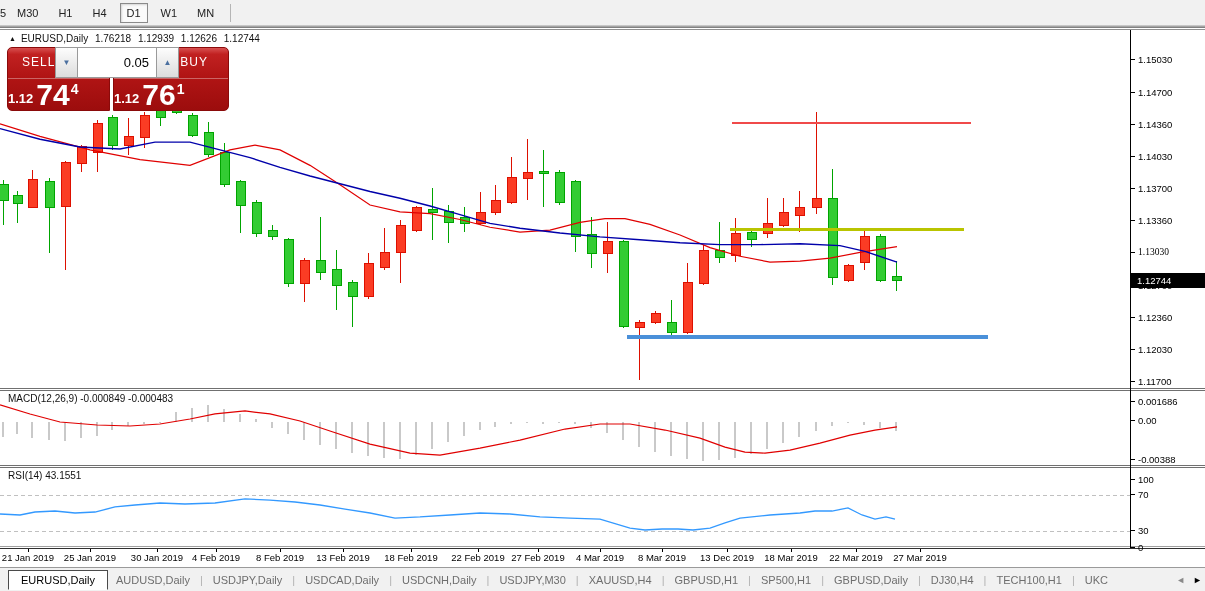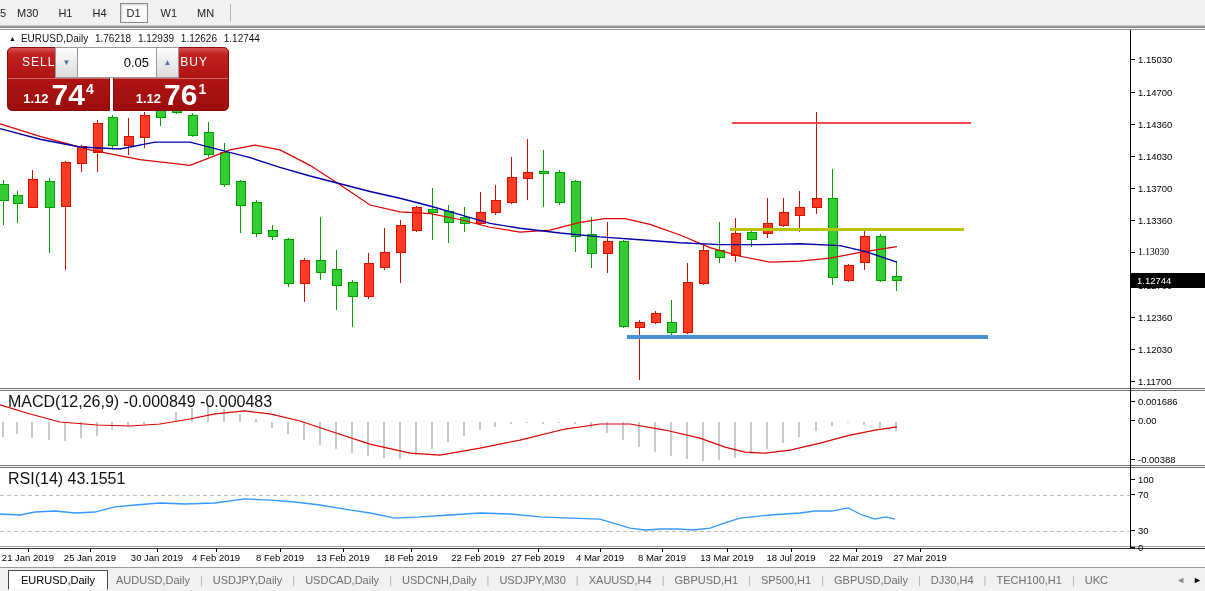--- a/index.html
+++ b/index.html
@@ -23,33 +23,33 @@
   
   .trade{position:absolute;left:7px;top:47px;width:222px;height:60px;z-index:10;}
   .trade .block{position:absolute;top:0;height:62px;border:1px solid #8a0a0a;
      background:linear-gradient(180deg,#d85050 0%,#c12121 10%,#b01414 48%,#9c0d0d 100%);}
   .trade .block.left{left:0;width:101px;border-radius:5px 0 0 5px;}
   .trade .block.right{left:106px;width:114px;border-radius:0 5px 5px 0;}
   .trade .side-label{position:absolute;top:7px;font-size:12px;color:#fff;letter-spacing:1px;}
   .trade .side-label.sell{left:14px;}
   .trade .side-label.buy{right:20px;}
   .trade .price-row{position:absolute;top:30px;left:0;right:0;bottom:0;
-     border-top:1px solid rgba(255,255,255,.35);color:#fff;display:flex;align-items:center;justify-content:center;}
+     border-top:1px solid rgba(255,255,255,.35);color:#fff;display:flex;align-items:center;}
   .trade .p-small{font-size:13px;font-weight:bold;margin-right:3px;margin-top:8px;}
   .trade .p-big{font-size:30px;font-weight:bold;line-height:1;}
   .trade .p-sup{font-size:14px;font-weight:bold;margin-top:-12px;margin-left:1px;}
   .stepper{position:absolute;left:48px;top:0;width:122px;height:29px;background:#ececec;
      border:1px solid #9a9a9a;display:flex;z-index:11;}
   .stepper .st-btn{width:21px;display:flex;align-items:center;justify-content:center;
      font-size:8px;color:#4a6f9f;background:linear-gradient(#fdfdfd,#dcdcdc);cursor:default;}
   .stepper .st-field{flex:1;background:#fff;border-left:1px solid #9a9a9a;border-right:1px solid #9a9a9a;
      display:flex;align-items:center;justify-content:flex-end;padding-right:7px;font-size:13px;color:#000;}
 
   
-  .ind-label{position:absolute;left:8px;font-size:16px;color:#111;z-index:4;white-space:nowrap;}
+  .ind-label{position:absolute;left:8px;font-size:10px;color:#111;z-index:4;white-space:nowrap;}
 
   
   .scale-label{position:absolute;left:1138px;font-size:9.5px;color:#000;white-space:nowrap;transform:translateY(-50%);}
   .price-tag{position:absolute;left:1131px;width:74px;height:15px;background:#000;color:#fff;
      font-size:9.5px;display:flex;align-items:center;padding-left:6px;box-sizing:border-box;z-index:6;}
 
   
   .date-label{position:absolute;font-size:9.5px;color:#000;transform:translateX(-50%);top:552px;white-space:nowrap;}
 
   
@@ -365,22 +365,22 @@
       <span class="date-label" style="left: 90px;">25 Jan 2019</span>
       <span class="date-label" style="left: 157px;">30 Jan 2019</span>
       <span class="date-label" style="left: 216px;">4 Feb 2019</span>
       <span class="date-label" style="left: 280px;">8 Feb 2019</span>
       <span class="date-label" style="left: 343px;">13 Feb 2019</span>
       <span class="date-label" style="left: 411px;">18 Feb 2019</span>
       <span class="date-label" style="left: 478px;">22 Feb 2019</span>
       <span class="date-label" style="left: 538px;">27 Feb 2019</span>
       <span class="date-label" style="left: 600px;">4 Mar 2019</span>
       <span class="date-label" style="left: 662px;">8 Mar 2019</span>
-      <span class="date-label" style="left: 727px;">13 Mar 2019</span>
-      <span class="date-label" style="left: 791px;">18 Jul 2019</span>
+      <span class="date-label" style="left: 727px;">13 Dec 2019</span>
+      <span class="date-label" style="left: 791px;">18 Mar 2019</span>
       <span class="date-label" style="left: 856px;">22 Mar 2019</span>
       <span class="date-label" style="left: 920px;">27 Mar 2019</span>
     </div>
 
   <div class="tabbar">
     <span id="tabs-holder" style="display:flex;align-items:center;">
         <span class="tab active">EURUSD,Daily</span>
         <span class="tab">AUDUSD,Daily</span>
         <span class="tab-div">|</span>
         <span class="tab">USDJPY,Daily</span>

